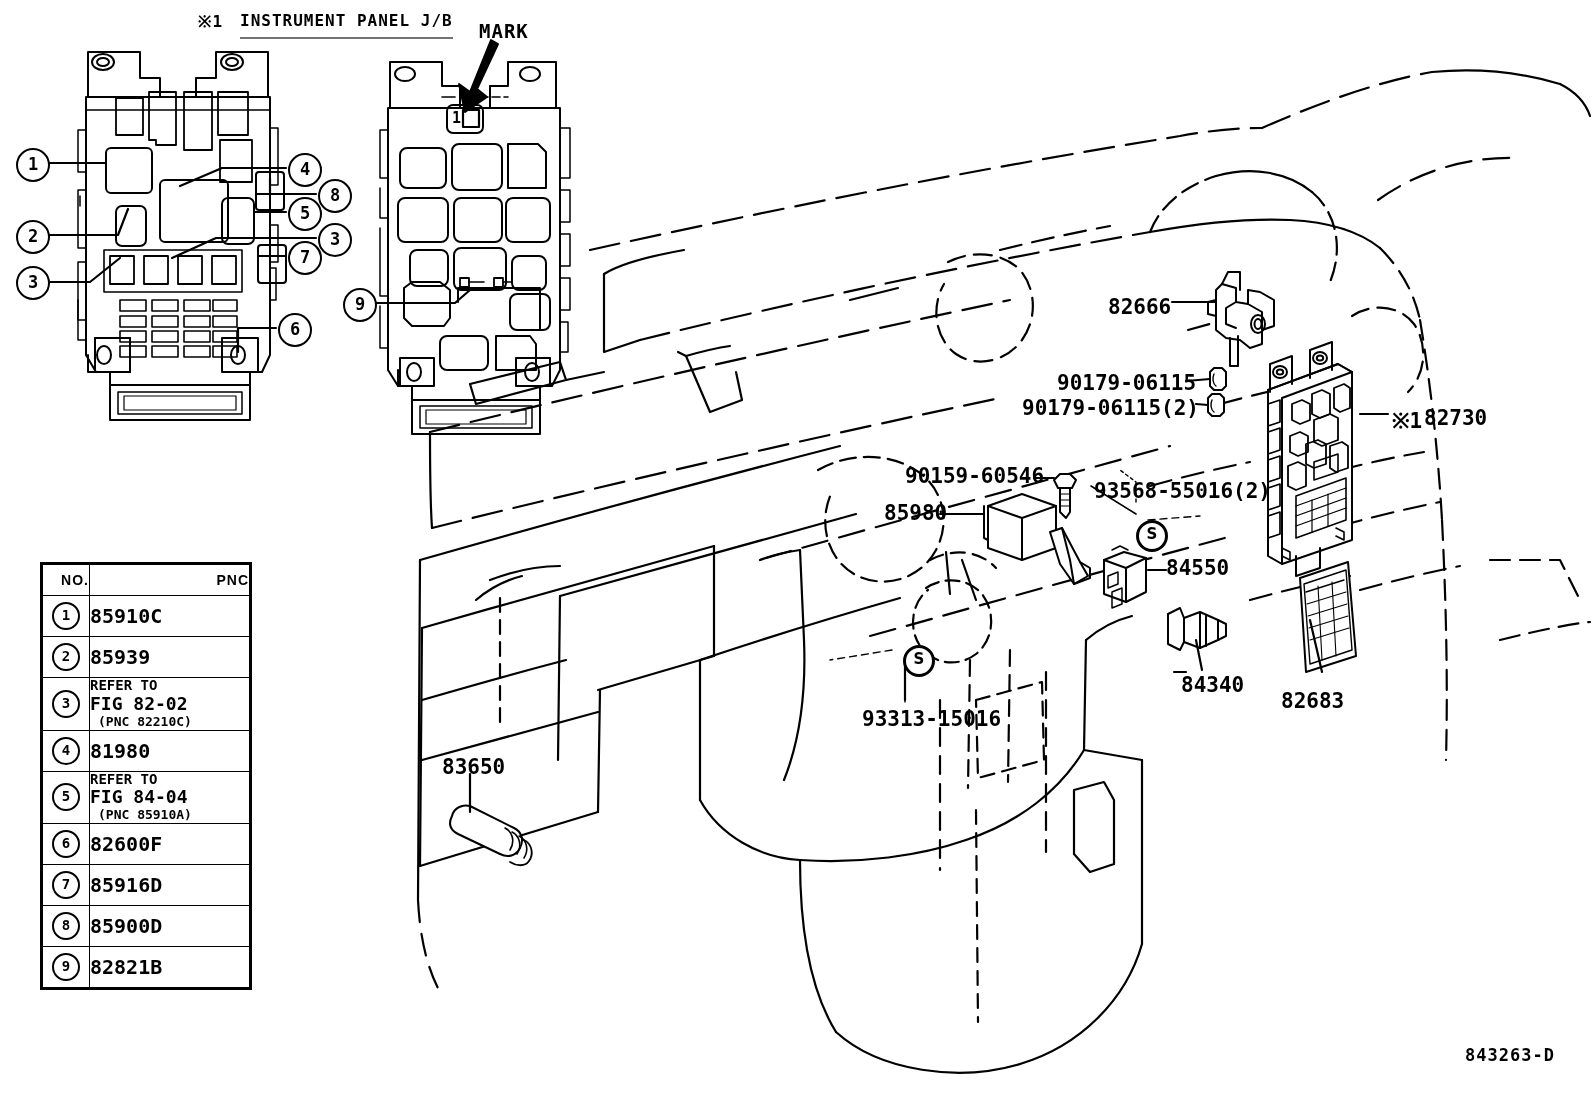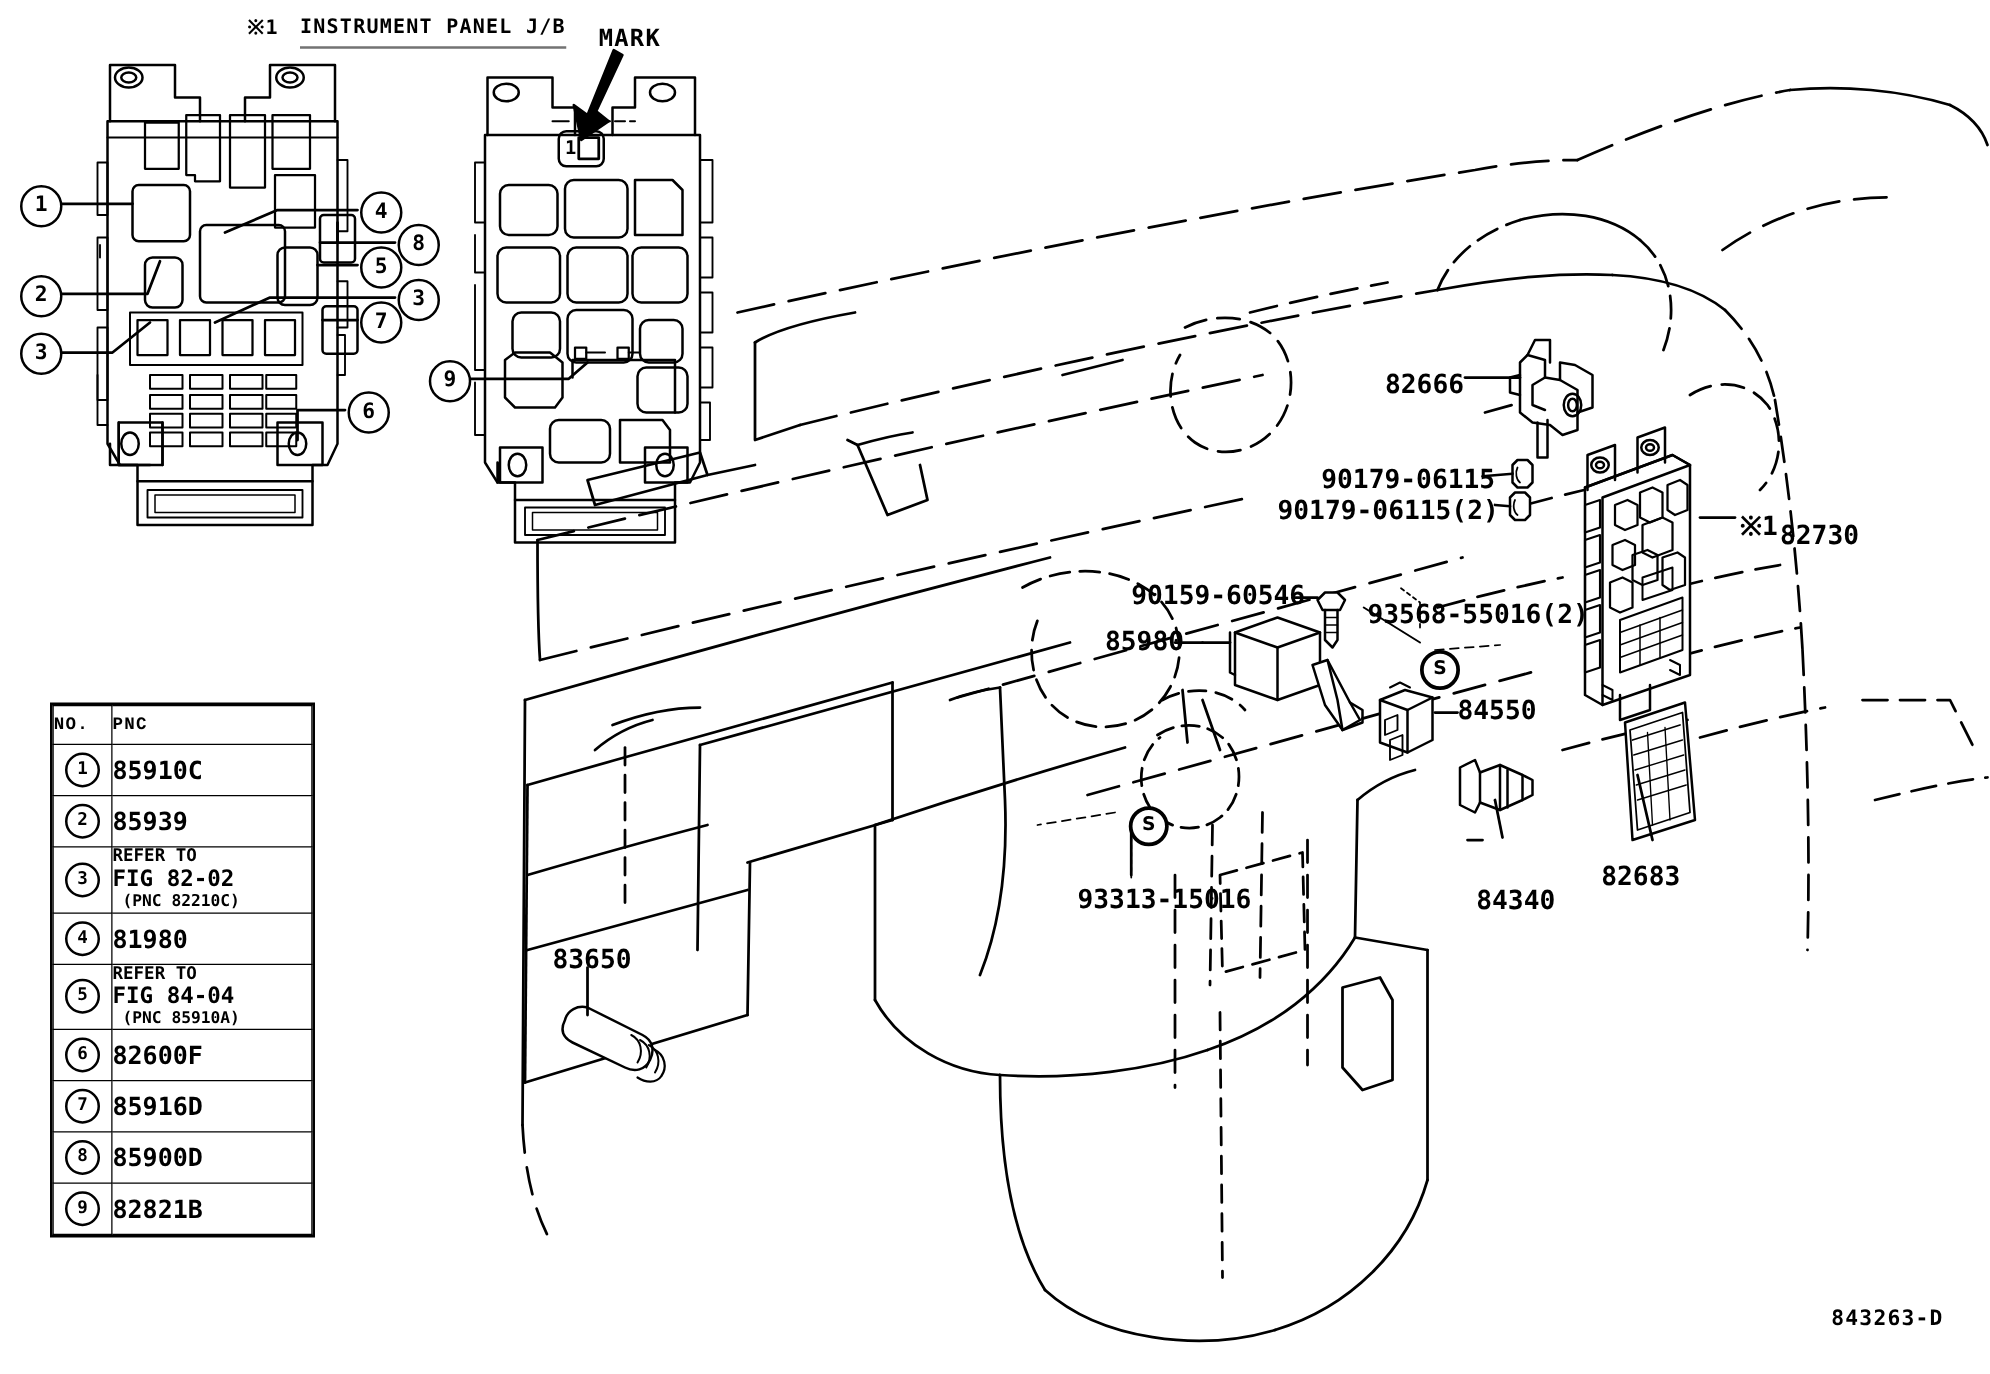--- a/index.html
+++ b/index.html
@@ -13,22 +13,22 @@
   .hdr{font-size:16px;letter-spacing:1px;font-weight:bold;}
   .mark{font-size:19px;font-weight:bold;letter-spacing:1px;}
   .dwg{font-size:17px;font-weight:bold;letter-spacing:1px;}
   
   #legend{position:absolute;left:40px;top:562px;width:208px;border:2px solid #000;background:#fff;}
   #legend table{border-collapse:collapse;width:100%;}
   #legend td,#legend th{border:1.5px solid #000;padding:0;}
   .cno{width:46px;text-align:center;vertical-align:middle;height:40px;}
   .cpnc{padding-left:8px;vertical-align:middle;font-size:20px;font-weight:bold;
         font-family:"DejaVu Sans Mono","Liberation Mono",monospace;margin-left:13px;}
-  .hdrcell{text-align:left;font-size:14px;font-weight:bold;height:30px;
-           font-family:Liberation Mono, monospace;letter-spacing:1px;}
+  .hdrcell{text-align:right;font-size:14px;font-weight:bold;height:30px;
+           font-family:Liberation Sans, sans-serif;letter-spacing:1px;}
   .circ{display:inline-block;width:24px;height:24px;border:2px solid #000;border-radius:50%;
         line-height:22px;text-align:center;font-size:14px;font-weight:bold;
         font-family:"DejaVu Sans Mono","Liberation Mono",monospace;}
   .multi{font-size:14px;line-height:1.12;font-weight:bold;text-align:left;padding:3px 0 3px 8px;
          font-family:"DejaVu Sans Mono","Liberation Mono",monospace;}
   .multi .big{font-size:18px;}
   .multi .sm{font-size:13px;padding-left:8px;display:inline-block;}
   
   .bub{position:absolute;width:30px;height:30px;border:2.5px solid #000;border-radius:50%;
        background:#fff;text-align:center;line-height:28px;font-size:17px;font-weight:bold;
@@ -442,26 +442,26 @@
 <div class="bub" style="left:318px;top:223px;">3</div>
 <div class="bub" style="left:288px;top:241px;">7</div>
 <div class="bub" style="left:278px;top:313px;">6</div>
 
 <div class="bub" style="left:343px;top:288px;">9</div>
 
 <div class="lbl pn" style="left:1108px;top:295px;">82666</div>
 <div class="lbl pn" style="left:1057px;top:371px;">90179-06115</div>
 <div class="lbl pn" style="left:1022px;top:396px;">90179-06115(2)</div>
 <div class="lbl pn" style="left:1392px;top:406px;">※1</div>
-<div class="lbl pn" style="left:1424px;top:416px;">82730</div>
+<div class="lbl pn" style="left:1424px;top:406px;">82730</div>
 <div class="lbl pn" style="left:905px;top:464px;">90159-60546</div>
 <div class="lbl pn" style="left:1094px;top:467px;margin-top:12px;">93568-55016(2)</div>
 <div class="lbl pn" style="left:884px;top:501px;">85980</div>
 <div class="lbl pn" style="left:1166px;top:556px;">84550</div>
-<div class="lbl pn" style="left:1181px;top:673px;margin-top:35px;">84340</div>
+<div class="lbl pn" style="left:1181px;top:673px;">84340</div>
 <div class="lbl pn" style="left:1281px;top:689px;">82683</div>
 <div class="lbl pn" style="left:862px;top:707px;">93313-15016</div>
 <div class="lbl pn" style="left:442px;top:755px;">83650</div>
 
 <div class="scirc" style="left:1136px;top:520px;">S</div>
 <div class="scirc" style="left:903px;top:645px;">S</div>
 
 <div id="legend">
 <table>
   <tbody>

